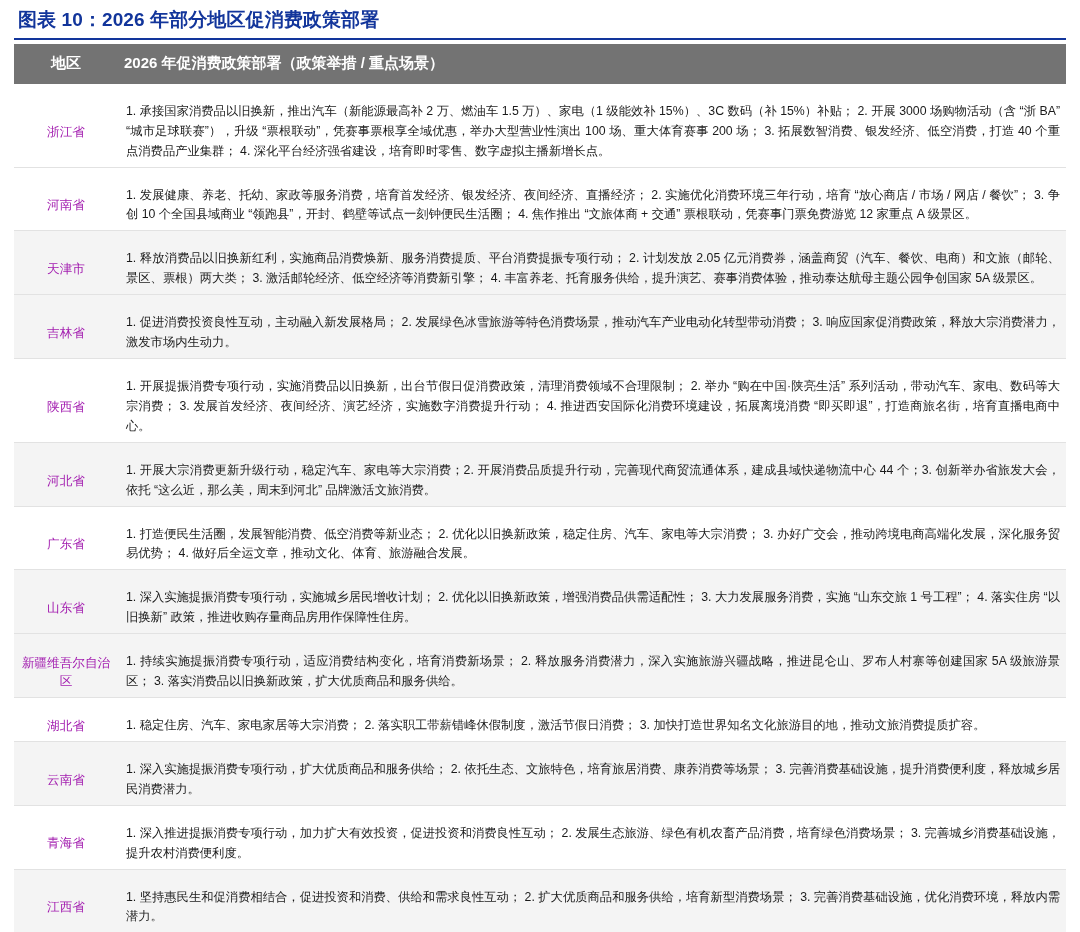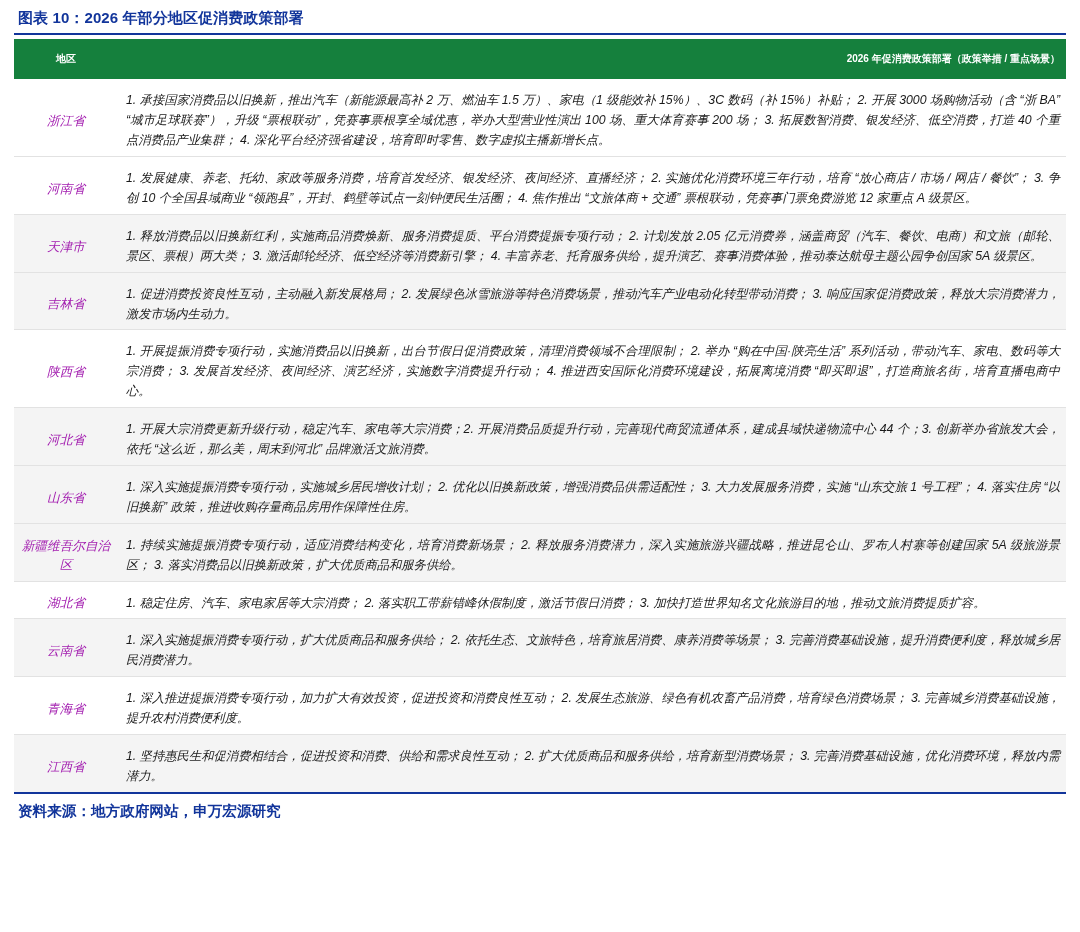--- a/index.html
+++ b/index.html
@@ -21,58 +21,57 @@
     padding: 0 14px;
     display: flex;
     flex-direction: column;
   }
   
   .title-bar {
     padding: 9px 0 7px 4px;
     border-bottom: 2px solid #12359b;
   }
   .title-text {
-    font-size: 15px;
+    font-size: 19px;
     font-weight: bold;
     color: #12359b;
     letter-spacing: .1px;
     line-height: 1.15;
   }
   
   .tbl {
     width: 100%;
     border-collapse: collapse;
     table-layout: fixed;
     margin-top: 4px;
   }
   .tbl thead th {
-    background: #15803d;
+    background: #737373;
     color: #ffffff;
-    font-size: 10px;
+    font-size: 15px;
     font-weight: bold;
     height: 30px;
     padding: 5px 6px;
     vertical-align: middle;
     border: none;
   }
   .th-region { width: 92px; text-align: center; }
-  .th-policy { text-align: right; }
+  .th-policy { text-align: left; }
 
   .tbl tbody tr { border-bottom: 1px solid #e2e2e2; }
   .tbl tbody tr.alt { background: #f4f4f4; }
   .tbl tbody tr:last-child { border-bottom: none; }
 
   .tbl td {
     font-size: 12.3px;
     line-height: 1.62;
-    padding: 12px 4px 5px 4px;
+    padding: 18px 4px 5px 4px;
     vertical-align: middle;
     color: #1a1a1a;
     border: none;
-    font-style: italic;
   }
   td.region {
     width: 92px;
     text-align: center;
     white-space: normal;
     font-size: 12.6px;
     line-height: 1.45;
     color: #a21caf;
   }
   td.policy {
@@ -130,20 +129,24 @@
           <td class="policy">1. 促进消费投资良性互动，主动融入新发展格局； 2. 发展绿色冰雪旅游等特色消费场景，推动汽车产业电动化转型带动消费； 3. 响应国家促消费政策，释放大宗消费潜力，激发市场内生动力。</td>
         </tr>
         <tr>
           <td class="region">陕西省</td>
           <td class="policy">1. 开展提振消费专项行动，实施消费品以旧换新，出台节假日促消费政策，清理消费领域不合理限制； 2. 举办 “购在中国·陕亮生活” 系列活动，带动汽车、家电、数码等大宗消费； 3. 发展首发经济、夜间经济、演艺经济，实施数字消费提升行动； 4. 推进西安国际化消费环境建设，拓展离境消费 “即买即退”，打造商旅名街，培育直播电商中心。</td>
         </tr>
         <tr class="alt">
           <td class="region">河北省</td>
           <td class="policy">1. 开展大宗消费更新升级行动，稳定汽车、家电等大宗消费；2. 开展消费品质提升行动，完善现代商贸流通体系，建成县域快递物流中心 44 个；3. 创新举办省旅发大会，依托 “这么近，那么美，周末到河北” 品牌激活文旅消费。</td>
         </tr>
+        <tr>
+          <td class="region">广东省</td>
+          <td class="policy">1. 打造便民生活圈，发展智能消费、低空消费等新业态； 2. 优化以旧换新政策，稳定住房、汽车、家电等大宗消费； 3. 办好广交会，推动跨境电商高端化发展，深化服务贸易优势； 4. 做好后全运文章，推动文化、体育、旅游融合发展。</td>
+        </tr>
         <tr class="alt">
           <td class="region">山东省</td>
           <td class="policy">1. 深入实施提振消费专项行动，实施城乡居民增收计划； 2. 优化以旧换新政策，增强消费品供需适配性； 3. 大力发展服务消费，实施 “山东交旅 1 号工程”； 4. 落实住房 “以旧换新” 政策，推进收购存量商品房用作保障性住房。</td>
         </tr>
         <tr class="alt">
           <td class="region">新疆维吾尔自治区</td>
           <td class="policy">1. 持续实施提振消费专项行动，适应消费结构变化，培育消费新场景； 2. 释放服务消费潜力，深入实施旅游兴疆战略，推进昆仑山、罗布人村寨等创建国家 5A 级旅游景区； 3. 落实消费品以旧换新政策，扩大优质商品和服务供给。</td>
         </tr>
         <tr>
           <td class="region">湖北省</td>

